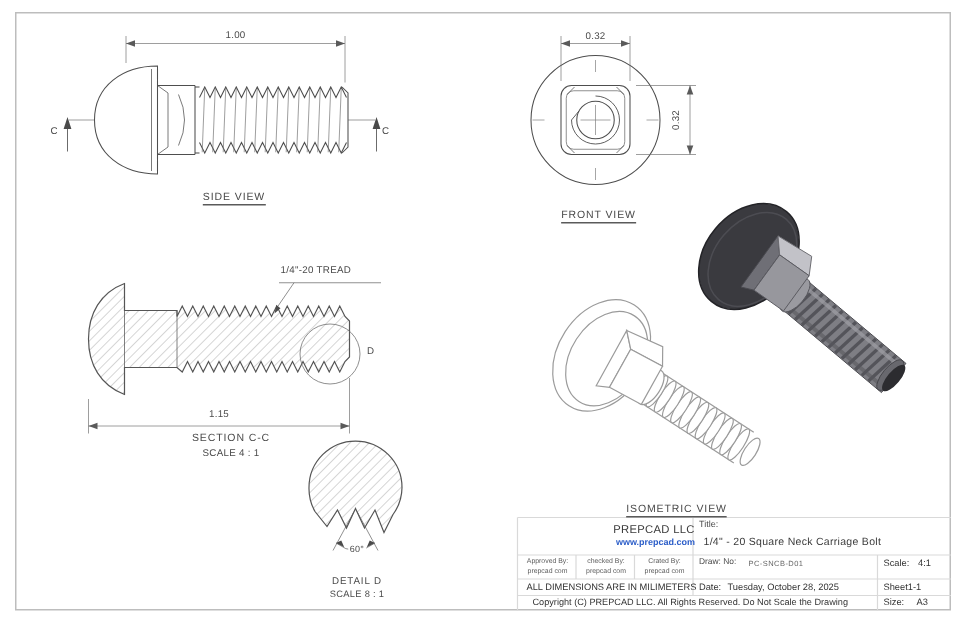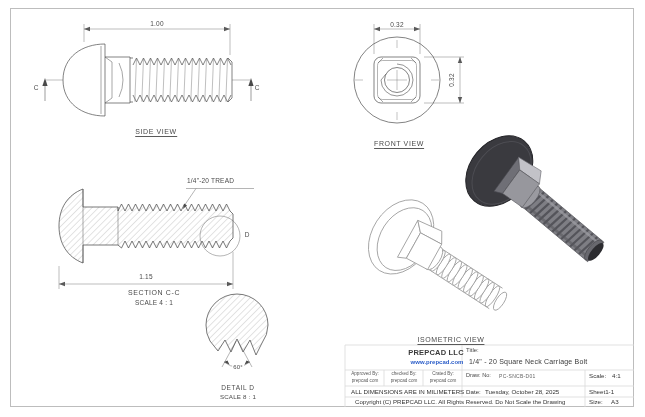--- a/index.html
+++ b/index.html
@@ -8,21 +8,21 @@
   #linework{position:absolute;left:0;top:0;z-index:1;}
   .txt{position:absolute;z-index:2;white-space:nowrap;color:#4a4a4a;}
   .ctr{transform:translateX(-50%);}
   .dim{font-size:6.5px;letter-spacing:.2px;}
   .vlabel{font-size:7px;letter-spacing:.6px;}
   .ul{border-bottom:1px solid #5a5a5a;padding-bottom:.5px;}
   .rot{transform:translate(-50%,-50%) rotate(-90deg);}
   .mark{font-size:6.5px;}
   .wbg{background:#fff;padding:0 1px;}
   .tb{position:absolute;z-index:2;white-space:nowrap;color:#333;}
-  .company{font-size:7.5px;font-weight:700;color:#3a3a3a;letter-spacing:.2px;}
+  .company{font-size:7.5px;font-weight:400;color:#3a3a3a;letter-spacing:.2px;}
   .site{font-size:6px;font-weight:700;}
   .small6{font-size:6.2px;}
   .lab6{font-size:6px;color:#4a4a4a;}
   .tiny{font-size:4.6px;color:#5a5a5a;}
   .drawno-l{font-size:5.6px;color:#4a4a4a;}
   .drawno-v{font-size:5px;color:#666;letter-spacing:.3px;}
   .title-v{font-size:7px;color:#3a3a3a;letter-spacing:.2px;}
 </style>
 </head>
 <body>

